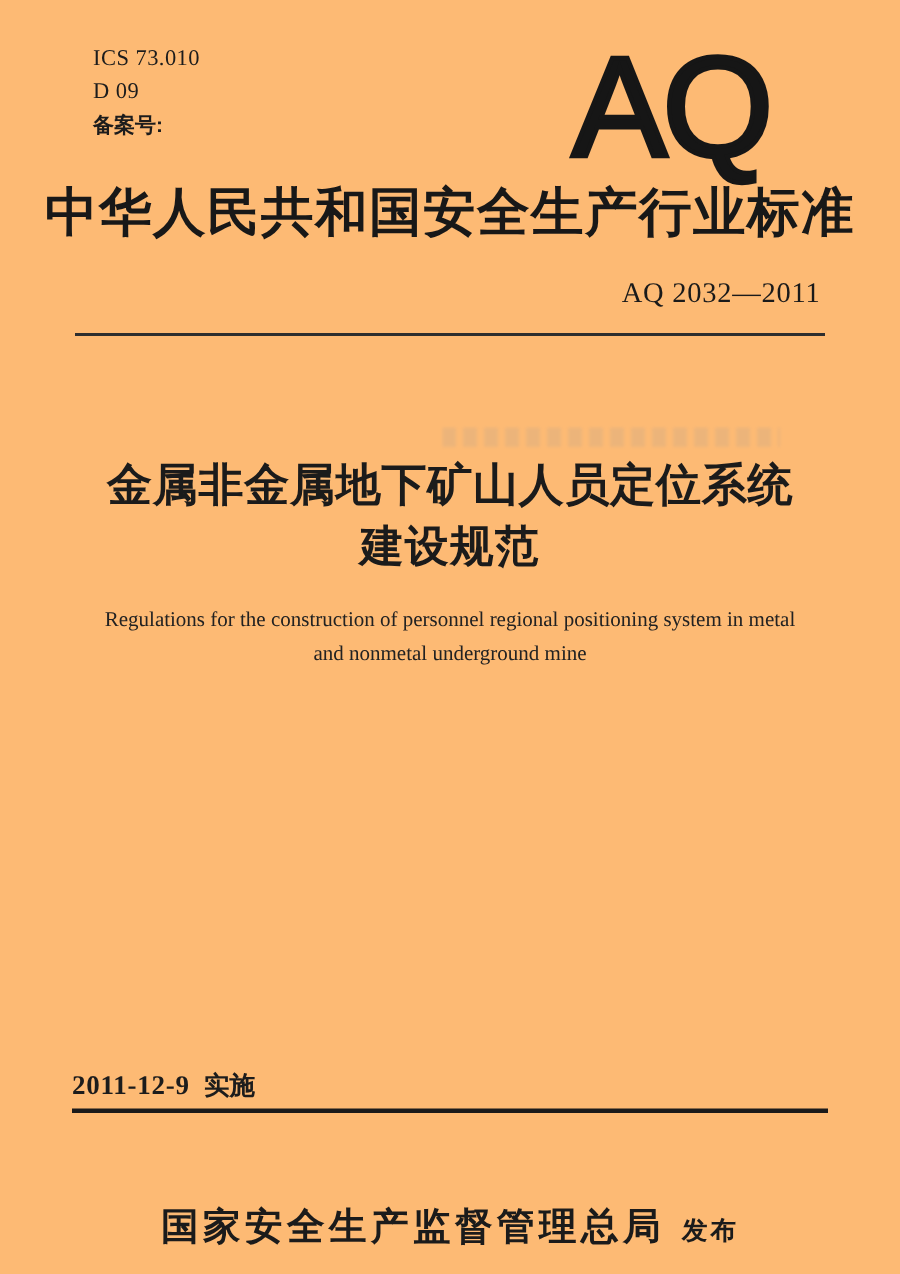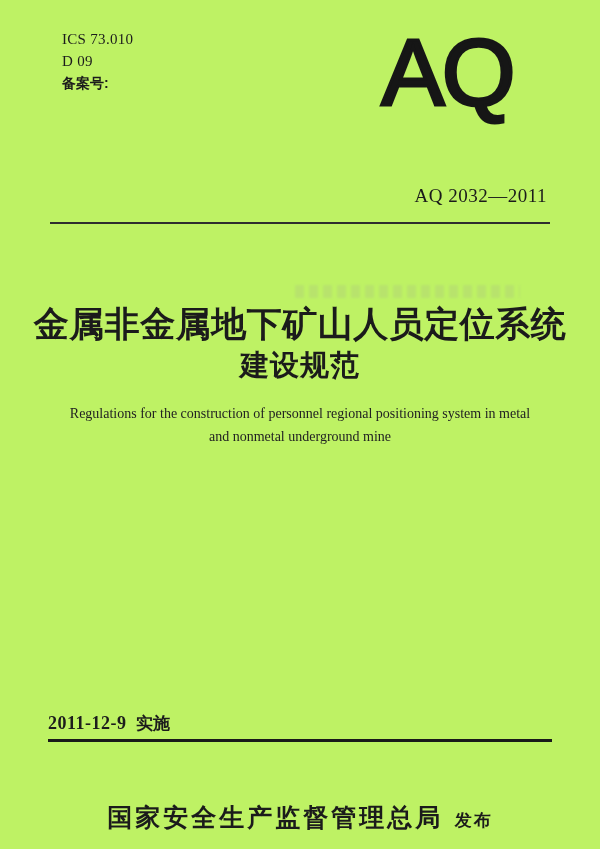--- a/index.html
+++ b/index.html
@@ -1,21 +1,21 @@
 <!DOCTYPE html>
 <html><head>
 <meta charset="utf-8">
 <style>
   html, body { margin: 0; padding: 0; background: #e8e8e8; }
   .page {
     position: relative;
     width: 600px;
     height: 849px;
     margin: 0 auto;
-    background: #bef264;
+    background: #fdba74;
     color: #1c1c1c;
     overflow: hidden;
     font-family: "Liberation Sans", sans-serif;
   }
 
   
   .ics-block {
     position: absolute;
     left: 62px;
     top: 28px;
@@ -100,21 +100,21 @@
     position: absolute;
     left: 0;
     top: 303px;
     width: 100%;
     text-align: center;
     font-weight: bold;
     color: #1b1b1b;
   }
   .doc-title .line1 {
     display: block;
-    font-size: 35px;
+    font-size: 30px;
     line-height: 42px;
     letter-spacing: 0.5px;
     white-space: nowrap;
   }
   .doc-title .line2 {
     display: block;
     font-size: 29px;
     line-height: 40px;
     letter-spacing: 1px;
   }
@@ -194,20 +194,21 @@
 <div class="page">
 
   <div class="ics-block">
     <div class="ics-code">ICS 73.010</div>
     <div class="class-code">D 09</div>
     <div class="record-label">备案号:</div>
   </div>
 
   <div class="aq-logo">AQ</div>
 
+  <div class="standard-category">中华人民共和国安全生产行业标准</div>
 
   <div class="standard-number">AQ 2032—2011</div>
 
   <div class="rule-top"></div>
 
   <div class="scan-ghost"></div>
 
   <div class="doc-title">
     <span class="line1">金属非金属地下矿山人员定位系统</span>
     <span class="line2">建设规范</span>

